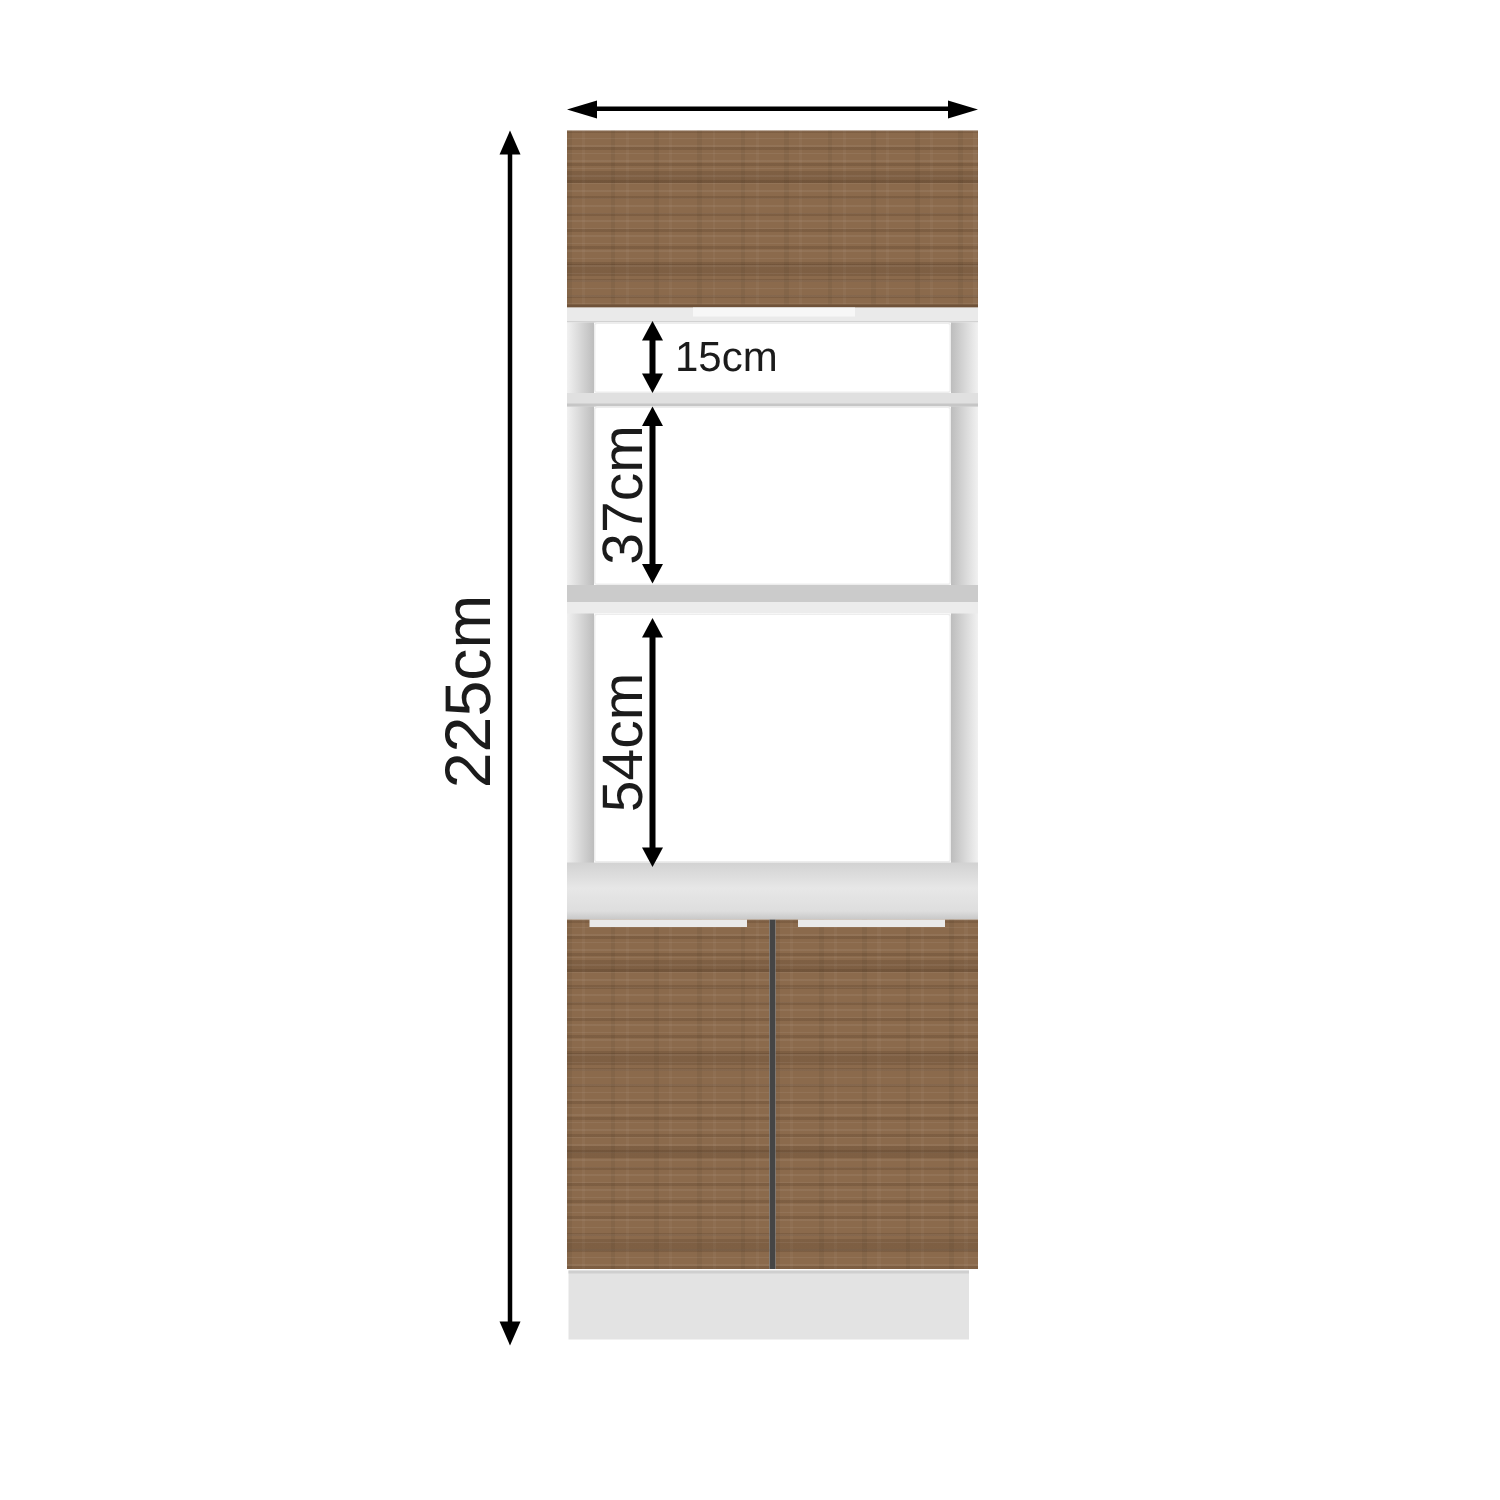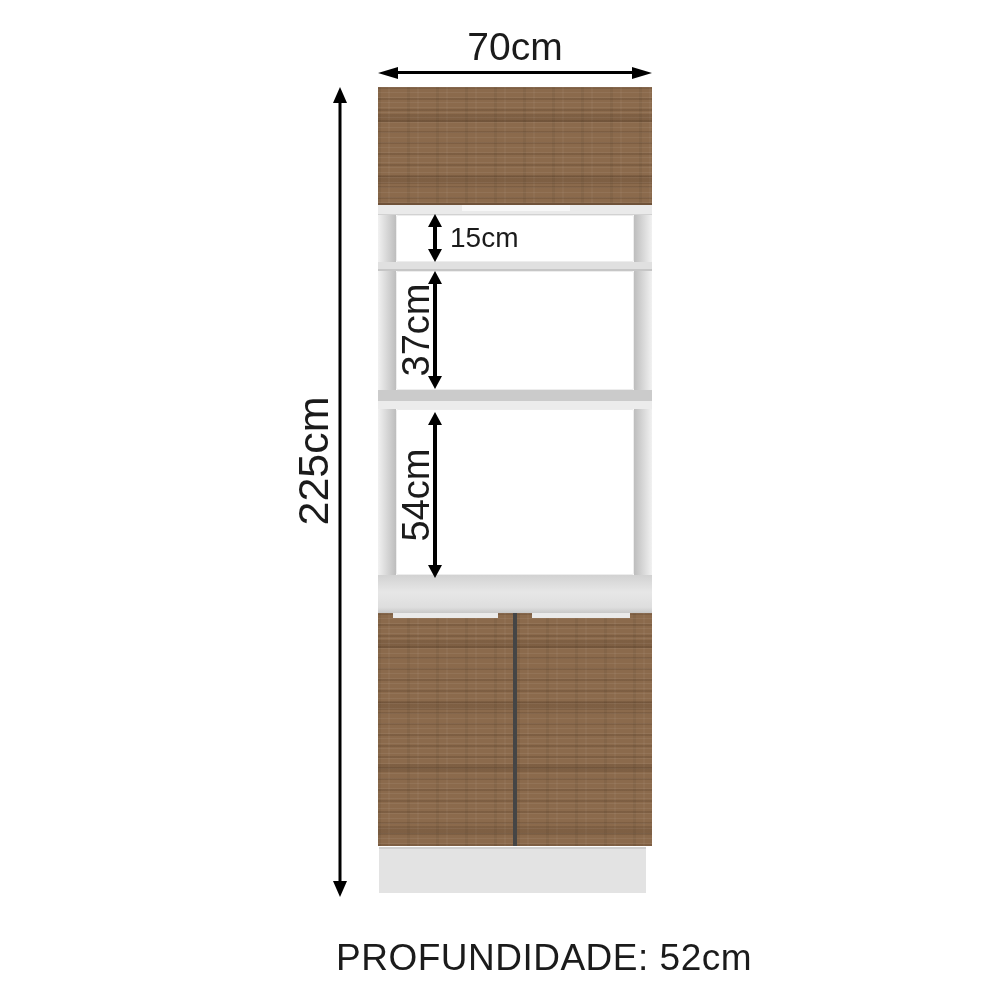--- a/index.html
+++ b/index.html
@@ -92,21 +92,20 @@
   <div class="bottom-rail"></div>
 
   <div class="door left wood"></div>
   <div class="door right wood"></div>
   <div class="door-gap"></div>
   <div class="door-notch left"></div>
   <div class="door-notch right"></div>
 
   <div class="plinth"></div>
 
-  <div class="dim-label label-width">70cm</div>
   <div class="harrow">
     <div class="head-w"></div>
     <div class="line"></div>
     <div class="head-e"></div>
   </div>
 
   <div class="dim-label label-height">225cm</div>
   <div class="varrow outer">
     <div class="head-n"></div>
     <div class="line"></div>
@@ -127,15 +126,14 @@
   </div>
   <div class="dim-label label-n37">37cm</div>
 
   <div class="varrow small n54">
     <div class="head-n"></div>
     <div class="line"></div>
     <div class="head-s"></div>
   </div>
   <div class="dim-label label-n54">54cm</div>
 
-  <div class="dim-label label-depth">PROFUNDIDADE: 52cm</div>
 
 </div>
 
 </body></html>

